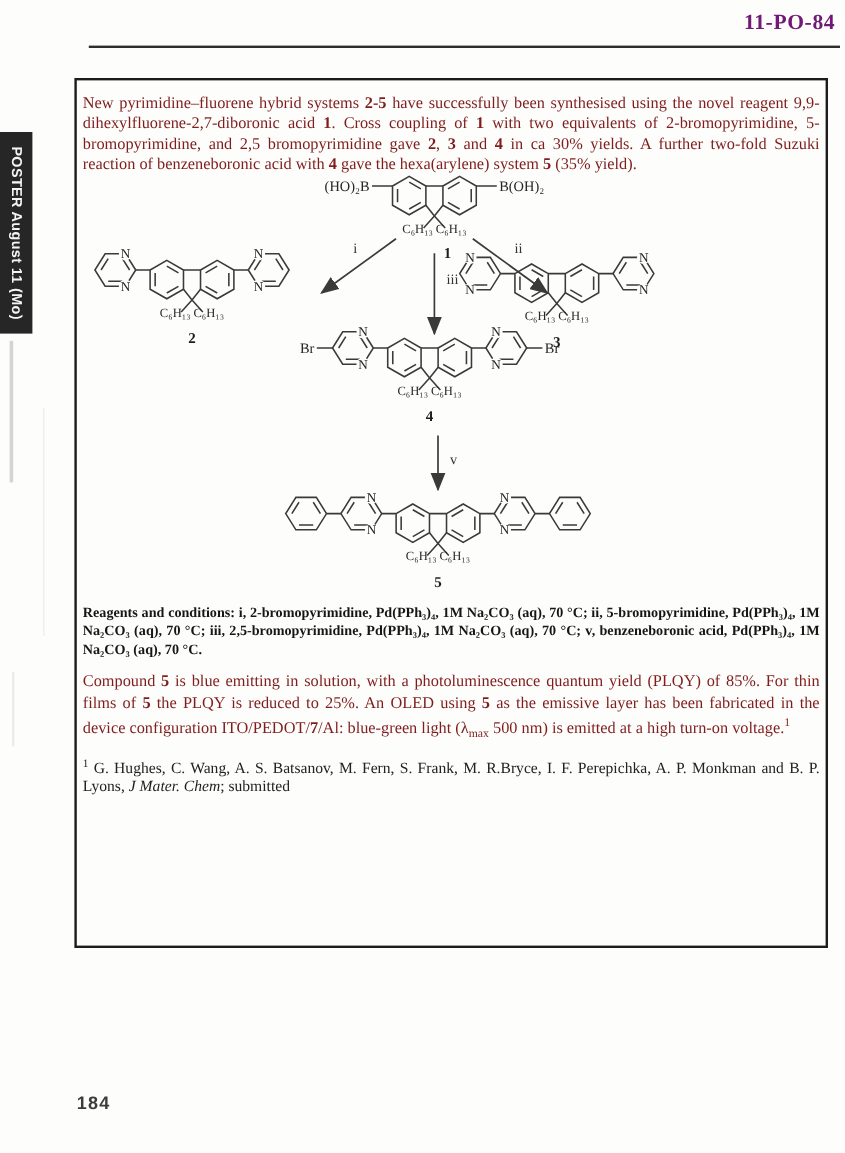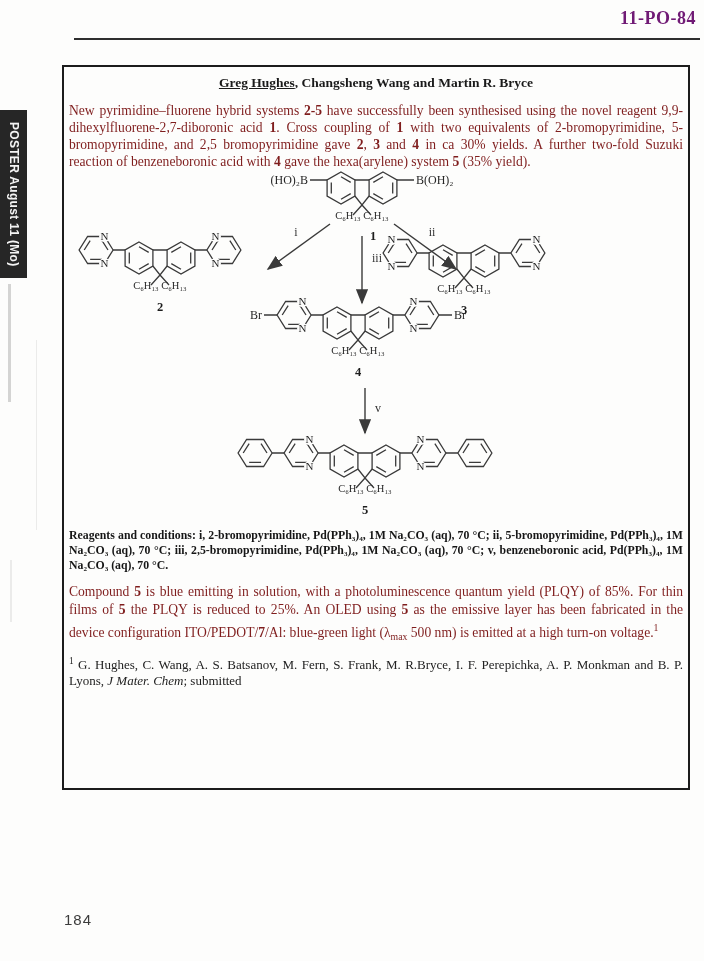--- a/index.html
+++ b/index.html
@@ -44,21 +44,21 @@
   }
   .body2{
     margin-top:10px;text-align:justify;font-size:13.6px;line-height:17.8px;color:#7f1d1d;
   }
   .footnote{
     margin-top:8px;text-align:justify;font-size:13px;line-height:15.5px;color:#222;
   }
   .page-number{
     position:absolute;left:64px;top:911px;
     font-family:"Liberation Sans","DejaVu Sans",sans-serif;
-    font-weight:normal;font-size:15px;color:#3c3c3c;letter-spacing:1px;
+    font-weight:bold;font-size:15px;color:#3c3c3c;letter-spacing:1px;
   }
   
   .bond{stroke:#3a3a3a;stroke-width:1.3;fill:none;}
   .arrow{stroke:#3a3a3a;stroke-width:1.4;}
   .ncirc{fill:#fdfdfc;stroke:none;}
   .natom{font-size:11px;text-anchor:middle;fill:#262626;font-family:"Liberation Serif","DejaVu Serif",serif;}
   .flabel{font-size:12px;fill:#262626;font-family:"Liberation Serif","DejaVu Serif",serif;}
   .hexyl{font-size:10.5px;text-anchor:middle;fill:#262626;font-family:"Liberation Serif","DejaVu Serif",serif;}
   .cnum{font-size:12.5px;font-weight:bold;text-anchor:middle;fill:#1d1d1d;font-family:"Liberation Serif","DejaVu Serif",serif;}
   .steplabel{font-size:12px;fill:#333;font-family:"Liberation Serif","DejaVu Serif",serif;}
@@ -71,21 +71,20 @@
 
 <div class="sidebar-tab">POSTER August 11 (Mo)</div>
 <div class="scan-mark-1"></div>
 <div class="scan-mark-2"></div>
 <div class="scan-mark-3"></div>
 
 <div class="main-box">
 
 
   <div class="authors pad">
-    <div><span style="font-weight: bold; text-decoration: underline;">Greg Hughes</span><span style="font-weight: bold;">, Changsheng Wang and Martin R. Bryce</span></div>
   </div>
 
   <div class="abstract pad"><span>New pyrimidine–fluorene hybrid systems </span><span style="font-weight: bold;">2-5</span><span> have successfully been synthesised using the novel reagent 9,9-dihexylfluorene-2,7-diboronic acid </span><span style="font-weight: bold;">1</span><span>. Cross coupling of </span><span style="font-weight: bold;">1</span><span> with two equivalents of 2-bromopyrimidine, 5-bromopyrimidine, and 2,5 bromopyrimidine gave </span><span style="font-weight: bold;">2</span><span>, </span><span style="font-weight: bold;">3</span><span> and </span><span style="font-weight: bold;">4</span><span> in ca 30% yields. A further two-fold Suzuki reaction of benzeneboronic acid with </span><span style="font-weight: bold;">4</span><span> gave the hexa(arylene) system </span><span style="font-weight: bold;">5</span><span> (35% yield).</span></div>
 
   <svg class="scheme" viewBox="0 0 624 350" width="624" height="350">
     <defs>
       <path id="hexagon" fill="none" stroke="#3a3a3a" stroke-width="1.3" d="M17,0 8.5,-13.5 -8.5,-13.5 -17,0 -8.5,13.5 8.5,13.5 Z M11.9,0 5.95,-9.45 M-5.95,-9.45 -11.9,0 M-5.95,9.45 5.95,9.45"></path>
       <g id="fluorene" fill="none" stroke="#3a3a3a" stroke-width="1.3">
         <path d="M-21,-16 -7.1,-8 -7.1,8 -21,16 -34.9,8 -34.9,-8 Z"></path>
         <path d="M21,-16 34.9,-8 34.9,8 21,16 7.1,8 7.1,-8 Z"></path>

